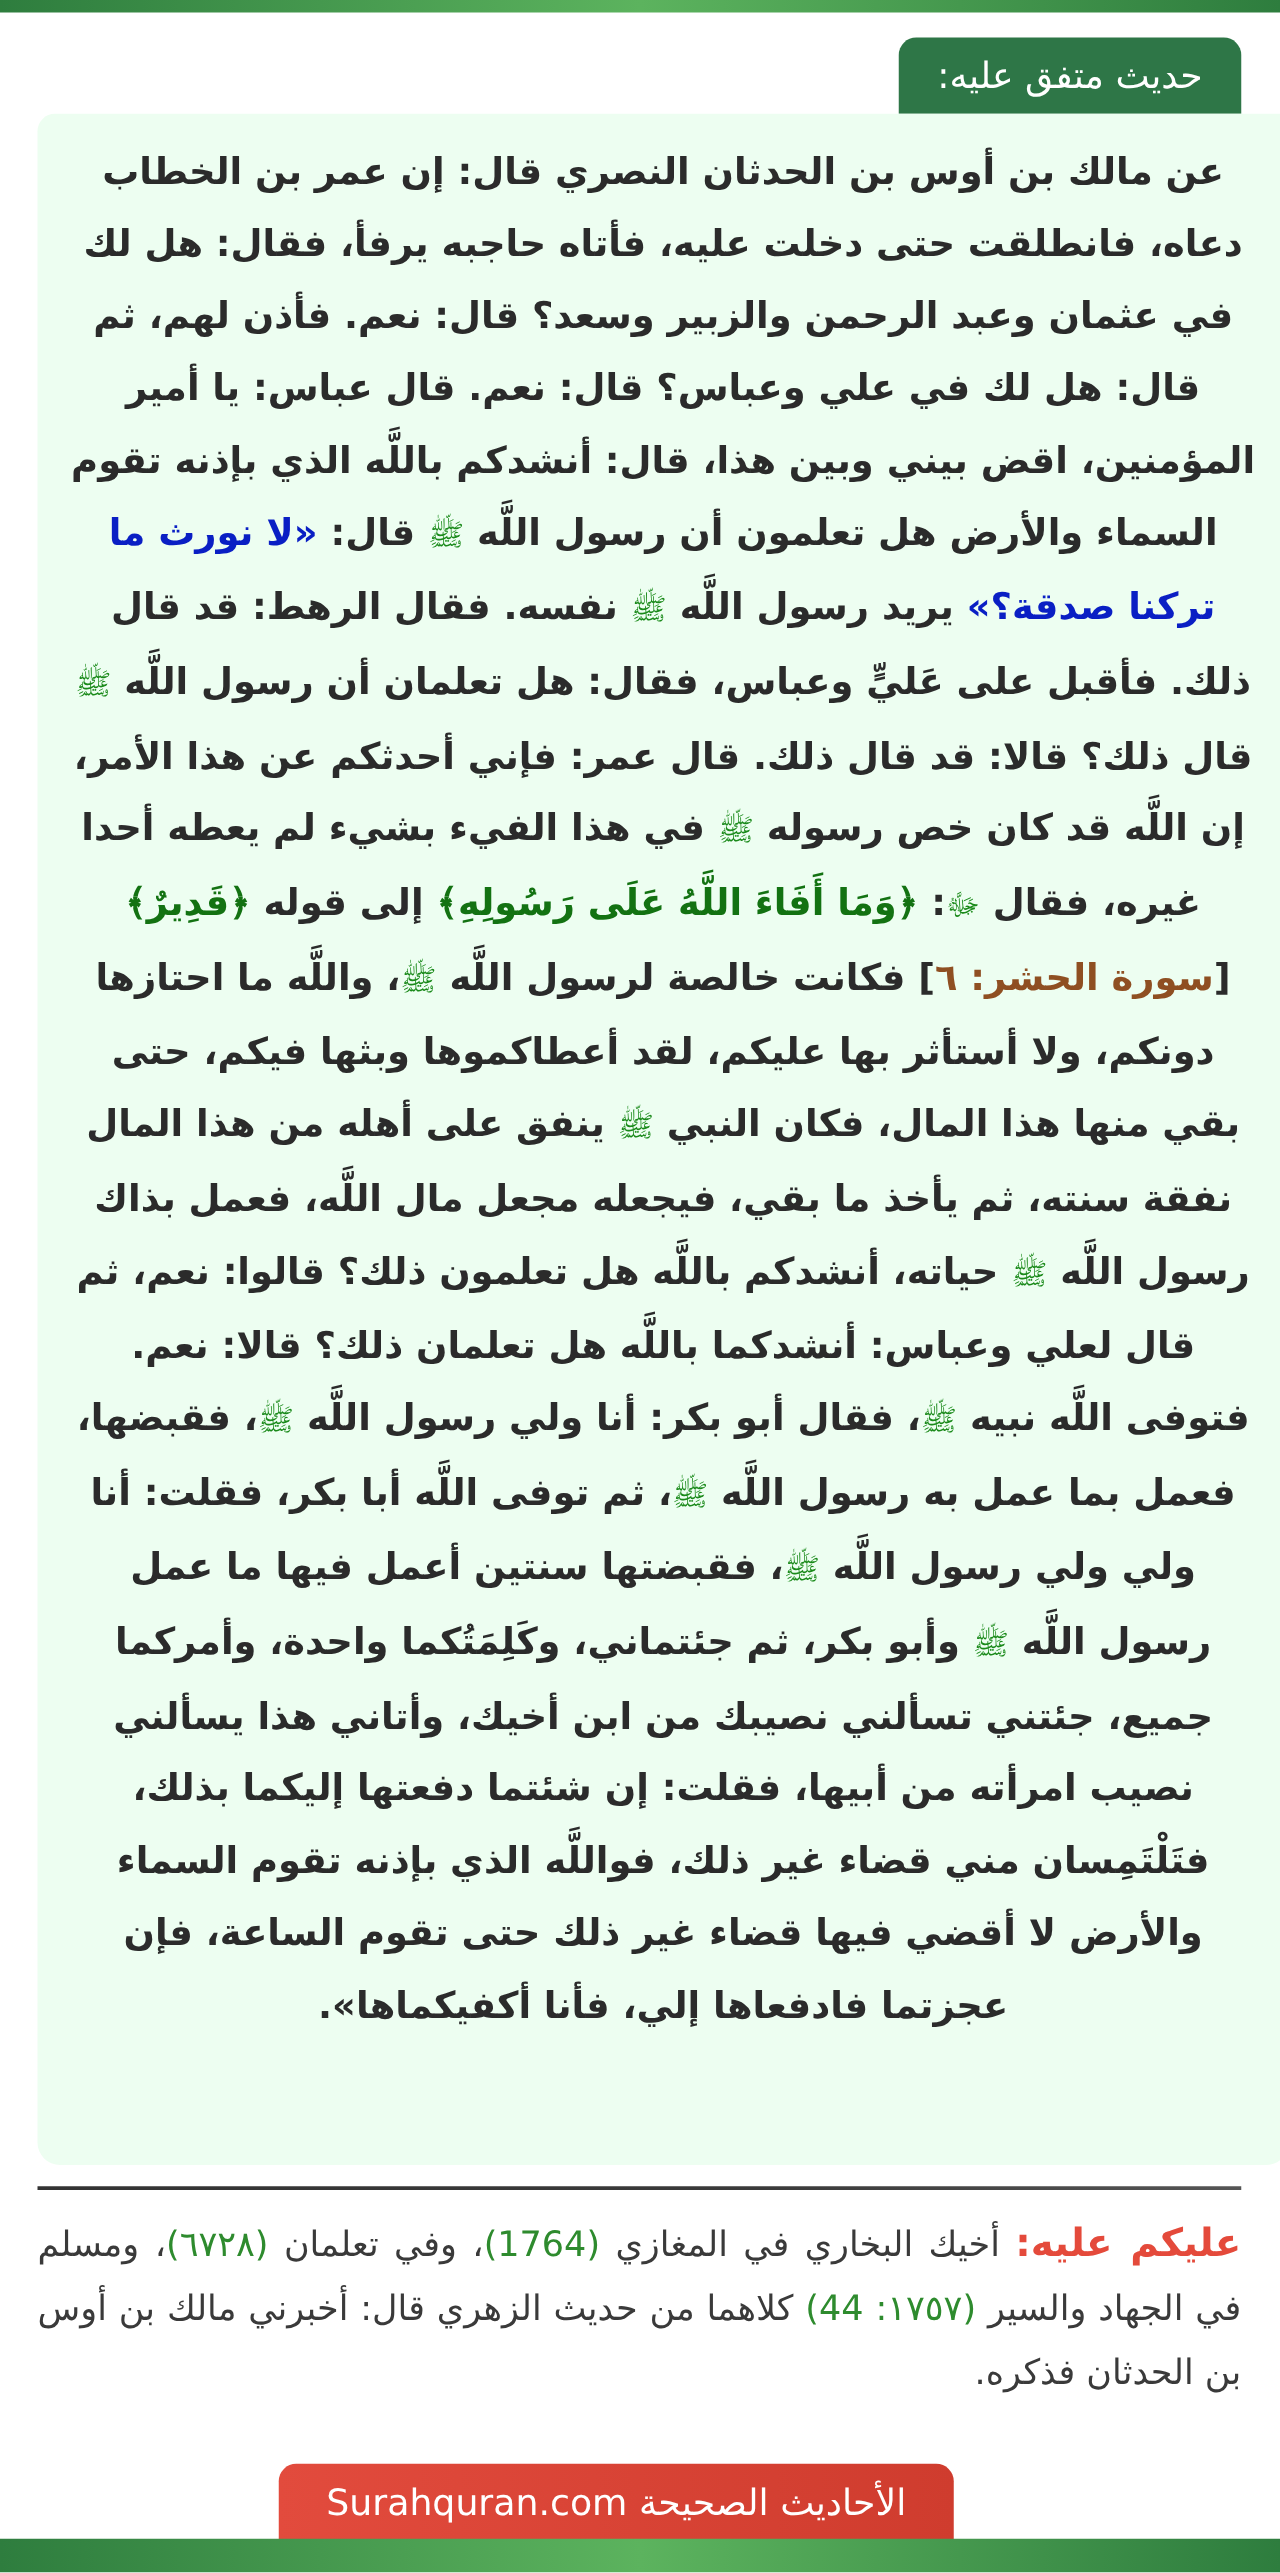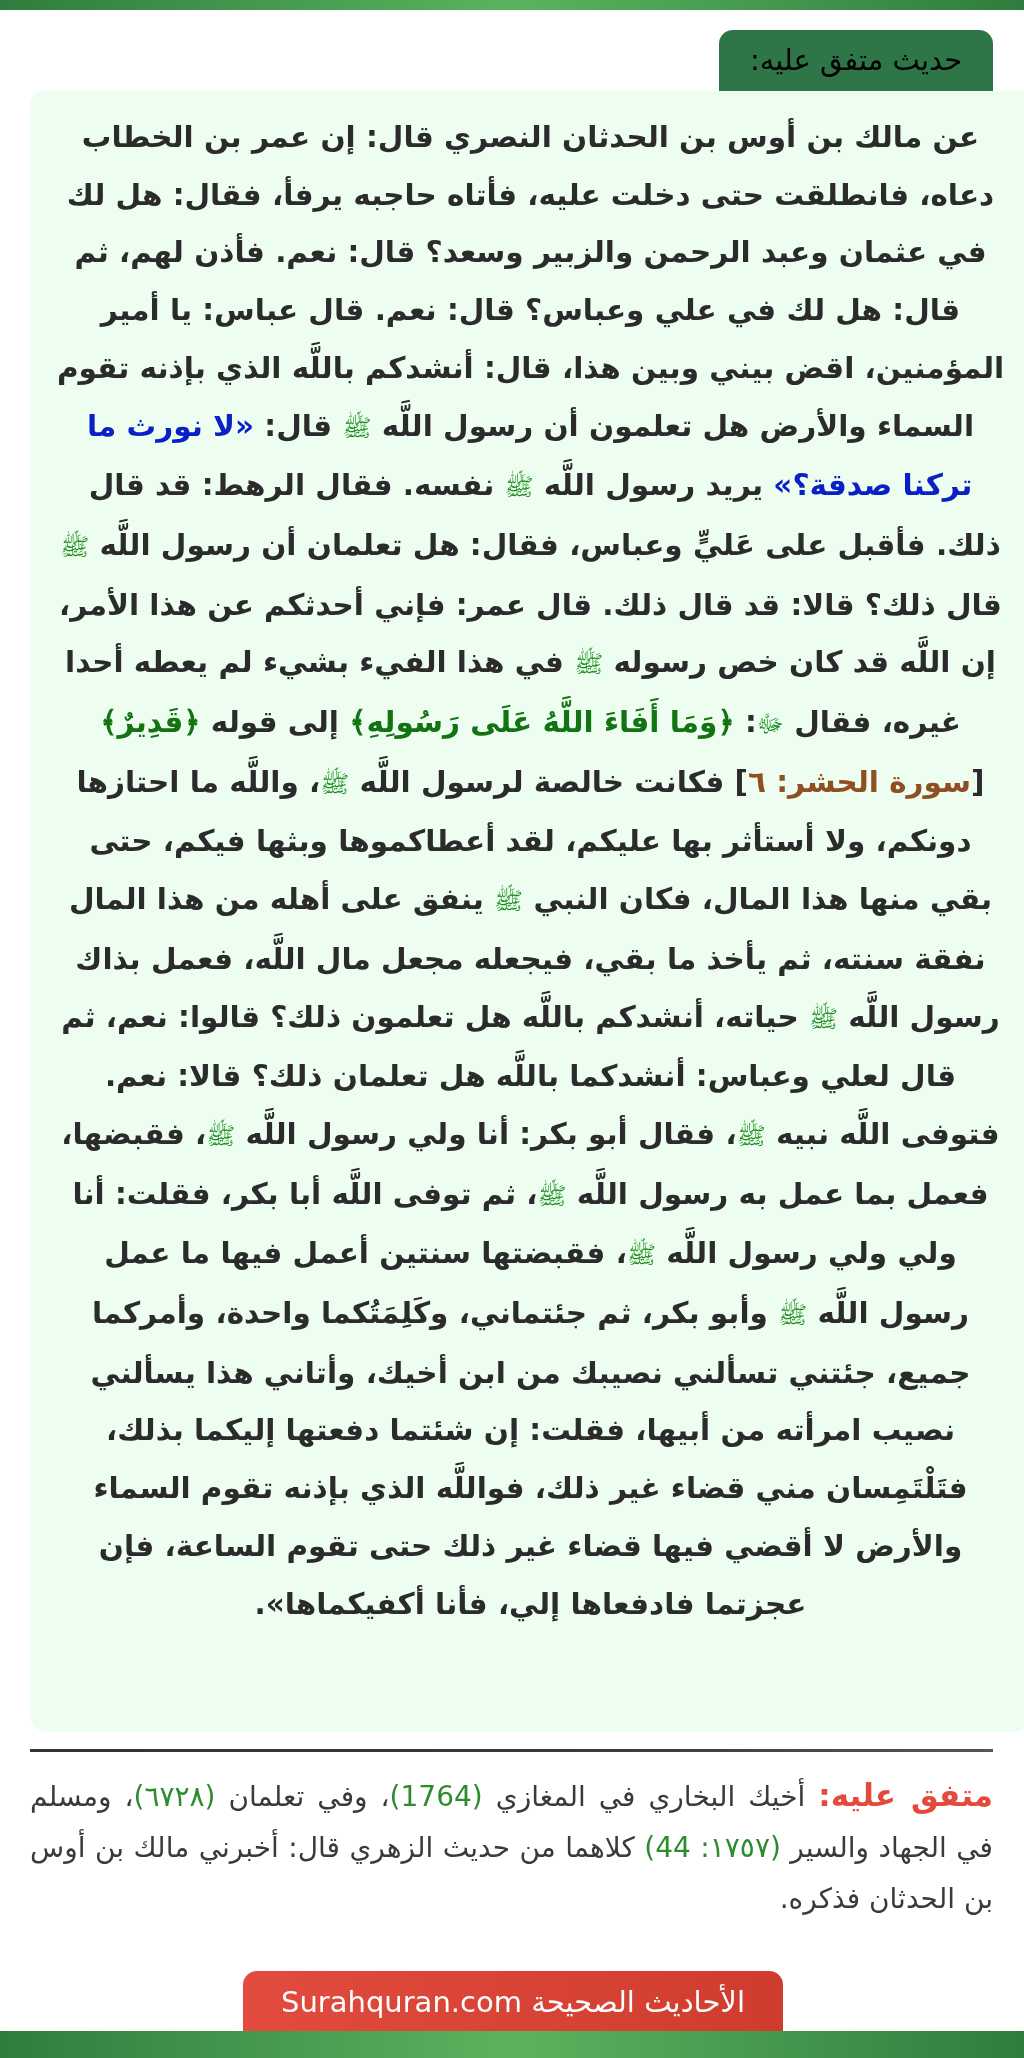--- a/index.html
+++ b/index.html
@@ -10,21 +10,21 @@
       position: absolute; left: 0; top: 0; width: 1024px; height: 10px;
       background: linear-gradient(90deg, #2e7d3e 0%, #5cb35e 50%, #2e7d3e 100%);
     }
     .bottom-bar {
       position: absolute; left: 0; top: 2031px; width: 1024px; height: 27px;
       background: linear-gradient(90deg, #2e7d3e 0%, #5cb35e 50%, #2e7d3e 100%);
     }
 
     .hadith-badge {
       position: absolute; right: 31px; top: 30px; width: 274px; height: 61px;
-      background: #2e7647; color: #000000;
+      background: #2e7647; color: #ffffff;
       border-radius: 14px 14px 0 0;
       font-size: 29px; line-height: 61px; text-align: center;
       font-family: "DejaVu Sans", sans-serif;
     }
 
     .hadith-box {
       position: absolute; left: 30px; top: 91px; width: 1001px; height: 1641px;
       background: #edfef1;
       border-radius: 14px 0 18px 18px;
       padding: 18px 26px 0 26px;
@@ -52,21 +52,21 @@
     .source {
       position: absolute; left: 30px; top: 1770px; width: 963px;
       direction: rtl; text-align: justify; text-align-last: right;
       font-family: "DejaVu Sans", sans-serif;
       font-size: 28px; line-height: 51px; color: #3a3a3a;
     }
     .source-label { color: #e44a3b; font-weight: bold; font-size: 31px; }
     .ref-green { color: #2e8b2e; }
 
     .site-button {
-      position: absolute; left: 243px; top: 1971px; width: 540px; height: 62px;
+      position: absolute; left: 223px; top: 1971px; width: 540px; height: 62px;
       background: linear-gradient(90deg, #e24b3d 0%, #cf3c2e 100%);
       border-radius: 14px 14px 0 0;
       color: #ffffff; font-size: 29px; line-height: 62px; text-align: center;
       font-family: "DejaVu Sans", sans-serif;
       cursor: pointer;
     }
   </style>
 </head>
 <body>
 
@@ -75,19 +75,19 @@
 <div class="hadith-badge">
   <span>حديث متفق عليه:</span>
 </div>
 
 <div class="hadith-box">
   <p class="hadith-text"><span>عن مالك بن أوس بن الحدثان النصري قال: إن عمر بن الخطاب دعاه، فانطلقت حتى دخلت عليه، فأتاه حاجبه يرفأ، فقال: هل لك في عثمان وعبد الرحمن والزبير وسعد؟ قال: نعم. فأذن لهم، ثم قال: هل لك في علي وعباس؟ قال: نعم. قال عباس: يا أمير المؤمنين، اقض بيني وبين هذا، قال: أنشدكم باللَّه الذي بإذنه تقوم السماء والأرض هل تعلمون أن رسول اللَّه</span> <span class="saw">ﷺ</span> <span>قال:</span> <span class="quote-blue">«لا نورث ما تركنا صدقة؟»</span> <span>يريد رسول اللَّه</span> <span class="saw">ﷺ</span> <span>نفسه. فقال الرهط: قد قال ذلك. فأقبل على عَليٍّ وعباس، فقال: هل تعلمان أن رسول اللَّه</span> <span class="saw">ﷺ</span> <span>قال ذلك؟ قالا: قد قال ذلك. قال عمر: فإني أحدثكم عن هذا الأمر، إن اللَّه قد كان خص رسوله</span> <span class="saw">ﷺ</span> <span>في هذا الفيء بشيء لم يعطه أحدا غيره، فقال</span> <span class="saw">ﷻ</span><span>:</span> <span class="verse-green">﴿وَمَا أَفَاءَ اللَّهُ عَلَى رَسُولِهِ﴾</span> <span>إلى قوله</span> <span class="verse-green">﴿قَدِيرٌ﴾</span> <span>[</span><span class="surah-brown">سورة الحشر: ٦</span><span>]</span> <span>فكانت خالصة لرسول اللَّه</span> <span class="saw">ﷺ</span><span>، واللَّه ما احتازها دونكم، ولا أستأثر بها عليكم، لقد أعطاكموها وبثها فيكم، حتى بقي منها هذا المال، فكان النبي</span> <span class="saw">ﷺ</span> <span>ينفق على أهله من هذا المال نفقة سنته، ثم يأخذ ما بقي، فيجعله مجعل مال اللَّه، فعمل بذاك رسول اللَّه</span> <span class="saw">ﷺ</span> <span>حياته، أنشدكم باللَّه هل تعلمون ذلك؟ قالوا: نعم، ثم قال لعلي وعباس: أنشدكما باللَّه هل تعلمان ذلك؟ قالا: نعم. فتوفى اللَّه نبيه</span> <span class="saw">ﷺ</span><span>، فقال أبو بكر: أنا ولي رسول اللَّه</span> <span class="saw">ﷺ</span><span>، فقبضها، فعمل بما عمل به رسول اللَّه</span> <span class="saw">ﷺ</span><span>، ثم توفى اللَّه أبا بكر، فقلت: أنا ولي ولي رسول اللَّه</span> <span class="saw">ﷺ</span><span>، فقبضتها سنتين أعمل فيها ما عمل رسول اللَّه</span> <span class="saw">ﷺ</span> <span>وأبو بكر، ثم جئتماني، وكَلِمَتُكما واحدة، وأمركما جميع، جئتني تسألني نصيبك من ابن أخيك، وأتاني هذا يسألني نصيب امرأته من أبيها، فقلت: إن شئتما دفعتها إليكما بذلك، فتَلْتَمِسان مني قضاء غير ذلك، فواللَّه الذي بإذنه تقوم السماء والأرض لا أقضي فيها قضاء غير ذلك حتى تقوم الساعة، فإن عجزتما فادفعاها إلي، فأنا أكفيكماها».</span></p>
 </div>
 
 <div class="divider"></div>
 
-<p class="source"><span class="source-label">متفق عليه:</span> <span>أخيك البخاري في المغازي</span> <span class="ref-green">(1764)</span><span>، وفي تعلمان</span> <span class="ref-green">(٦٧٢٨)</span><span>، ومسلم في الجهاد والسير</span> <span class="ref-green">(١٧٥٧: 44)</span> <span>كلاهما من حديث الزهري قال: أخبرني مالك بن أوس بن الحدثان فذكره.</span></p>
+<p class="source"><span class="source-label">عليكم عليه:</span> <span>أخيك البخاري في المغازي</span> <span class="ref-green">(1764)</span><span>، وفي تعلمان</span> <span class="ref-green">(٦٧٢٨)</span><span>، ومسلم في الجهاد والسير</span> <span class="ref-green">(١٧٥٧: 44)</span> <span>كلاهما من حديث الزهري قال: أخبرني مالك بن أوس بن الحدثان فذكره.</span></p>
 
 <div class="site-button">
   <span>الأحاديث الصحيحة Surahquran.com</span>
 </div>
 
 <div class="bottom-bar"></div>
 
 </body></html>

